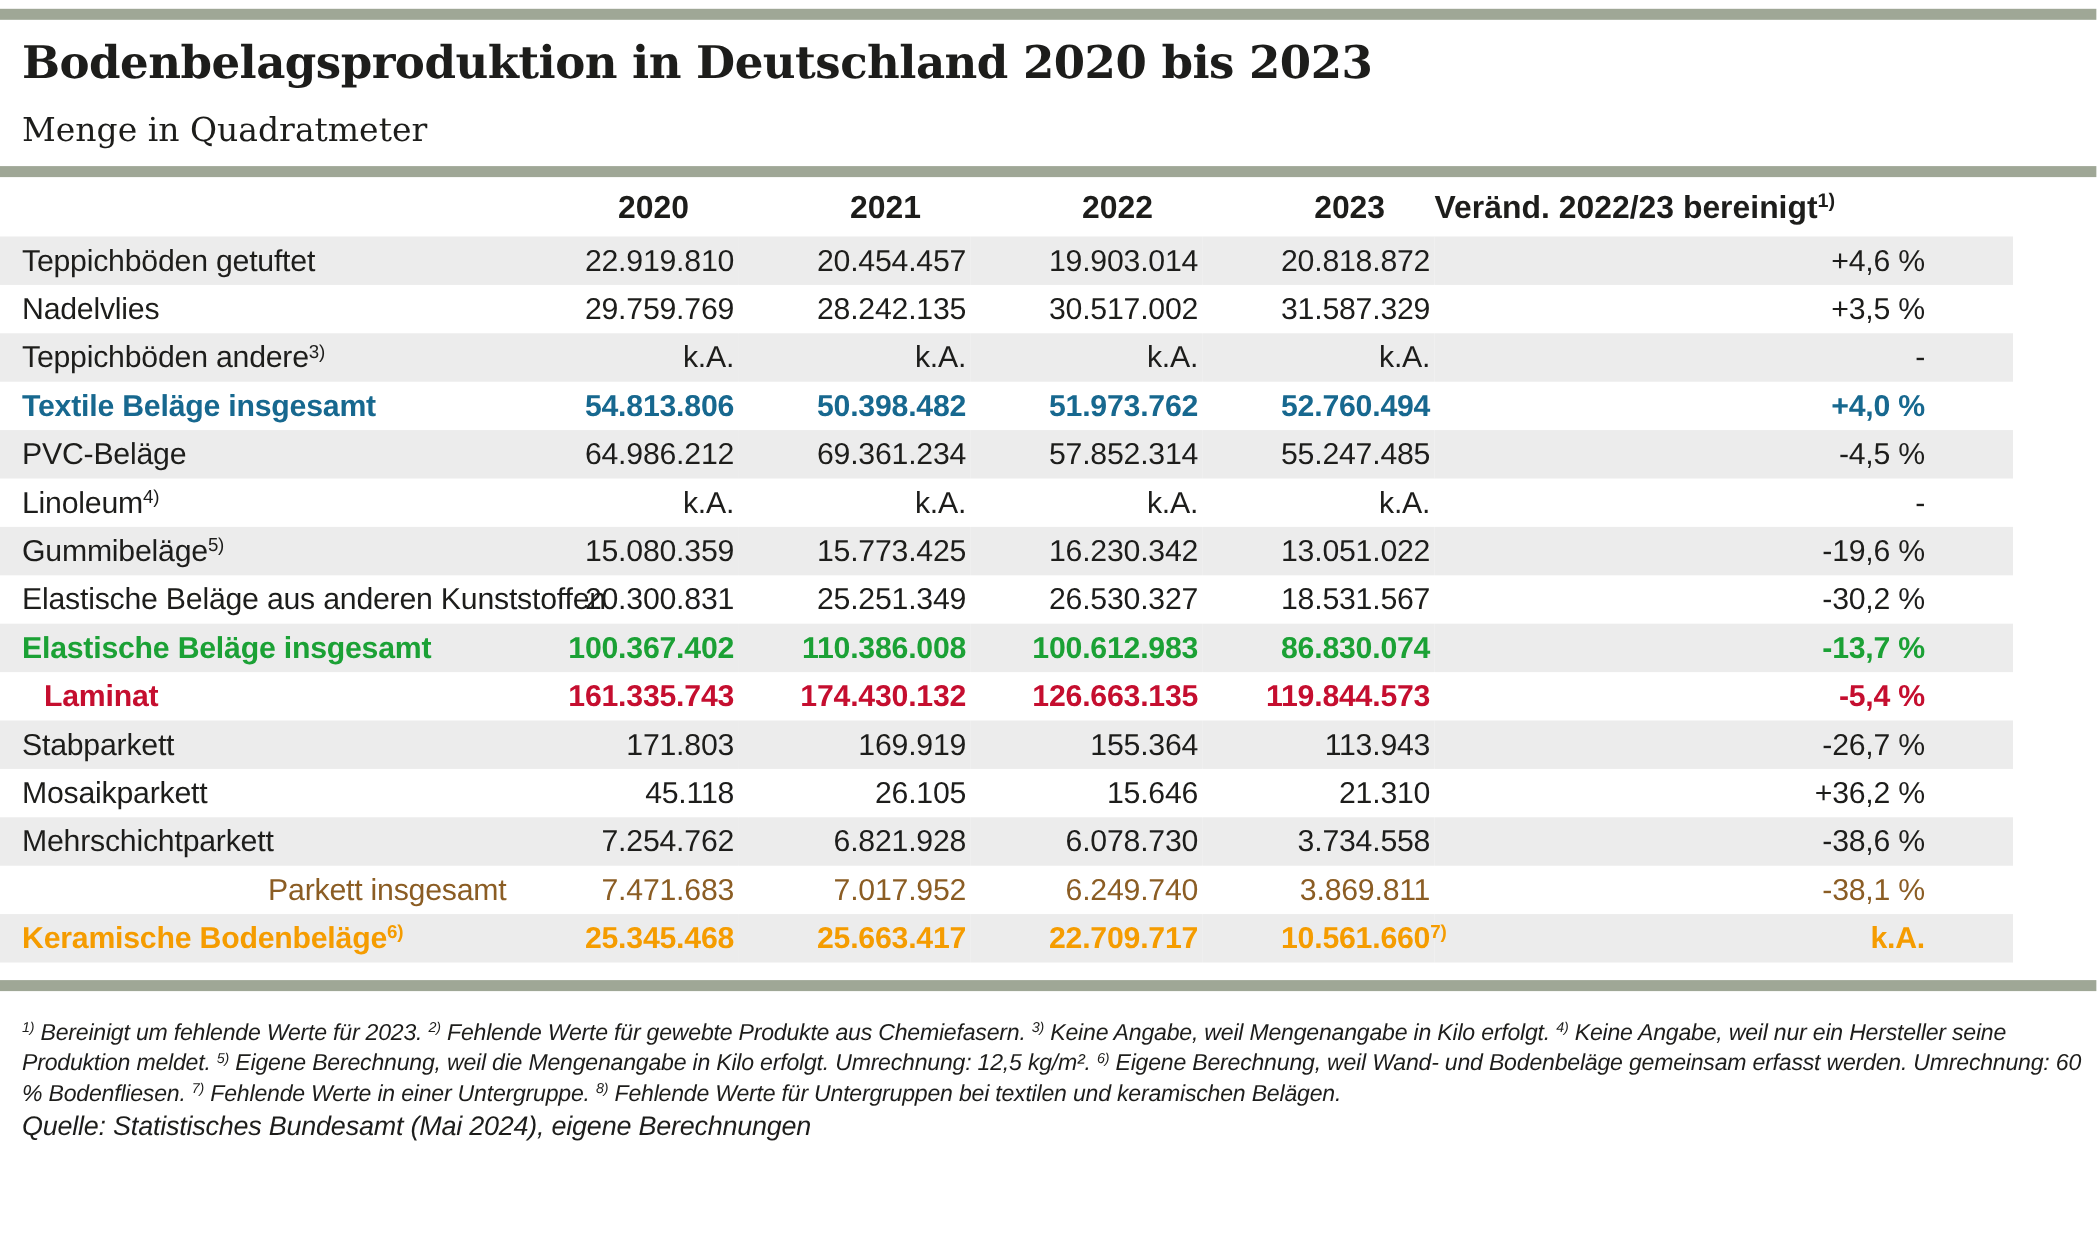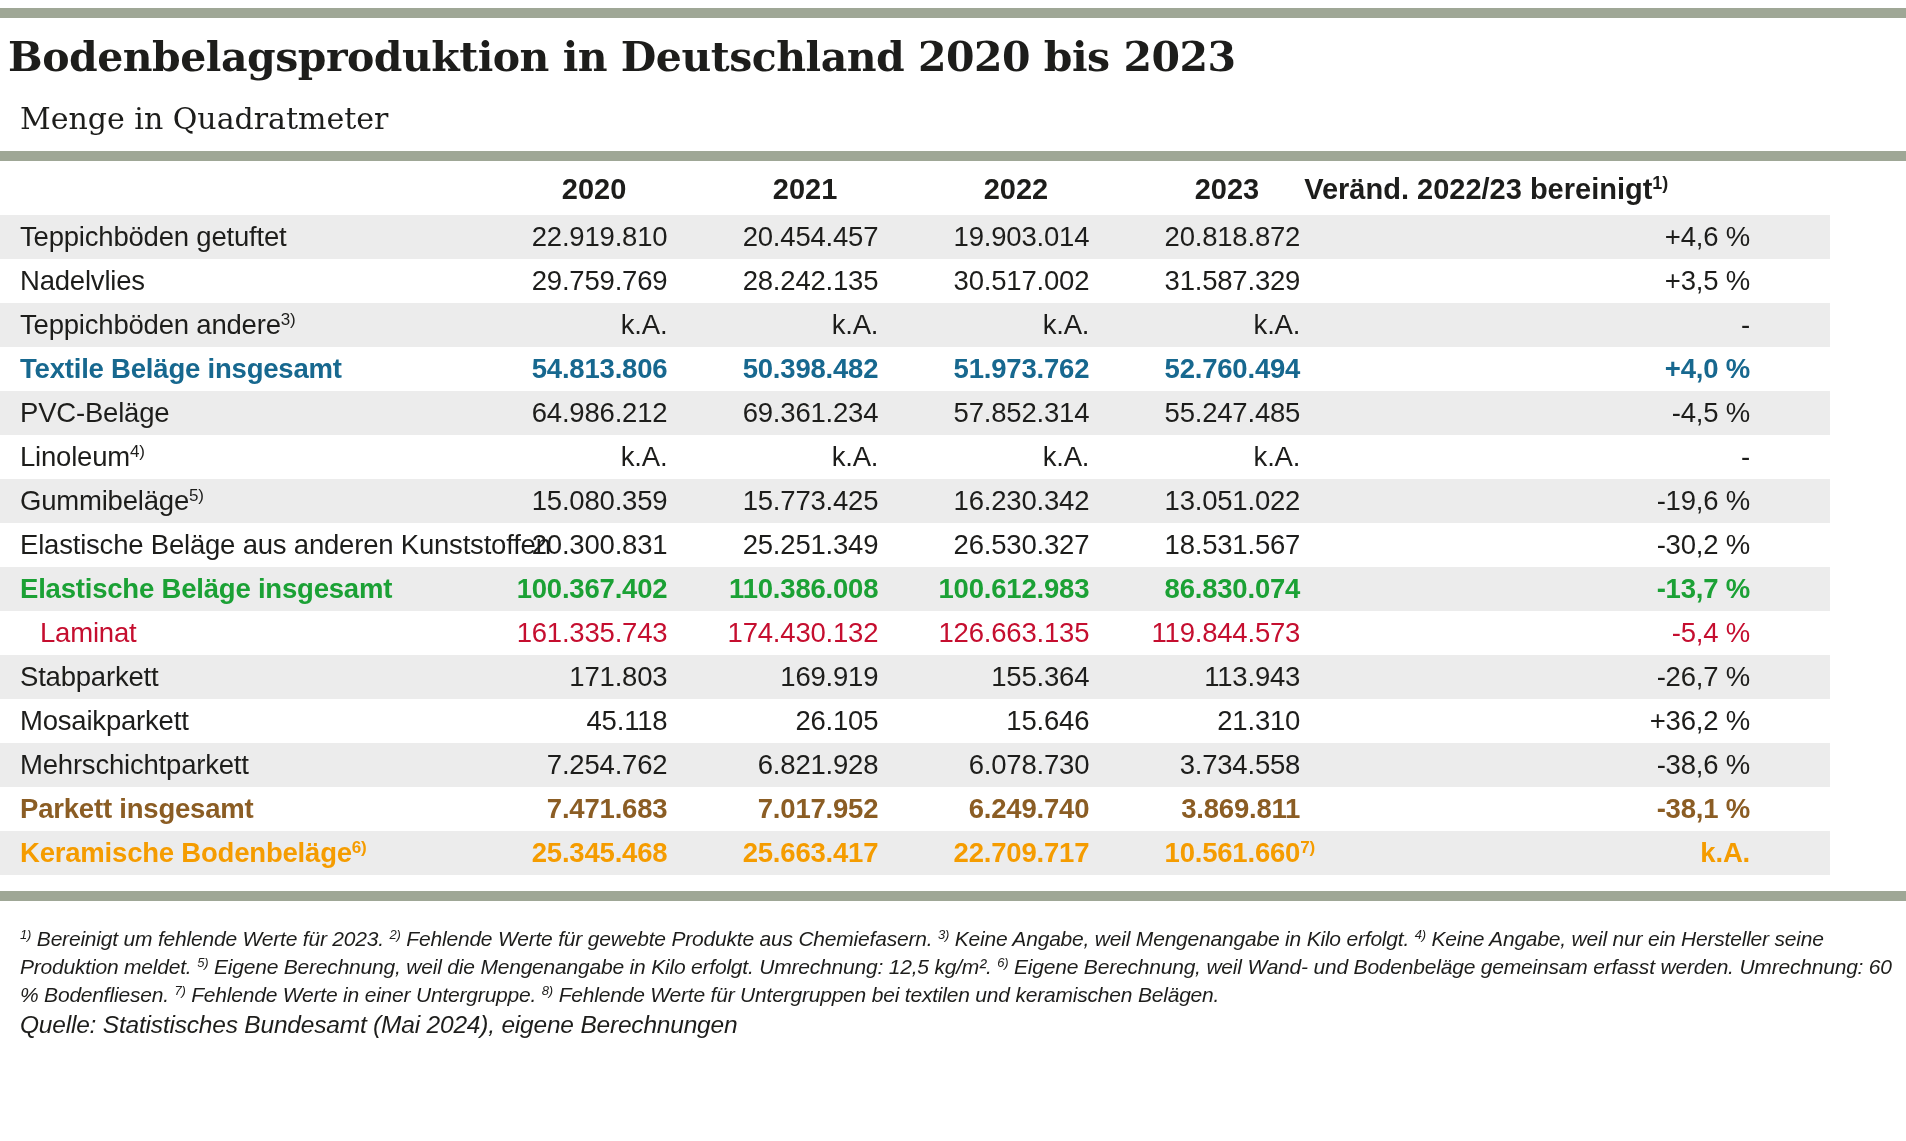--- a/index.html
+++ b/index.html
@@ -11,42 +11,42 @@
   body{
     width:1906px;height:1141px;overflow:hidden;background:#ffffff;
     font-family:"Liberation Sans",sans-serif;color:var(--text);
   }
   .page{width:1906px;height:1141px;position:relative;}
   .rule{height:10px;background:var(--rule);}
   .rule-top{margin-top:8px;}
   .rule-bottom{margin-top:16px;}
   h1{
     font-family:"DejaVu Serif",serif;font-size:41px;font-weight:700;
-    margin:16px 24px 0 8px;letter-spacing:-0.5px;line-height:1.15;
+    margin:16px 24px 0 20px;letter-spacing:-0.5px;line-height:1.15;
   }
   h2{
     font-family:"DejaVu Serif",serif;font-size:30px;font-weight:400;
     margin:21px 24px 16px 20px;line-height:1.1;
   }
   table{width:1830px;border-collapse:collapse;table-layout:fixed;margin-top:2px;}
   col.c-label{width:430px;}
   col.c-year{width:197px;}
   col.c-change{width:491px;}
   thead th{height:52px;font-size:29px;font-weight:700;vertical-align:middle;padding:0;}
   th.year{text-align:right;padding-right:45px;}
   th.change{text-align:left;padding-right:28px;white-space:nowrap;}
   tbody td{height:44px;font-size:27.5px;vertical-align:middle;padding:0;letter-spacing:-0.2px;}
   td.label{text-align:left;padding-left:20px;white-space:nowrap;}
   td.num{text-align:right;padding-right:4px;font-variant-numeric:tabular-nums;white-space:nowrap;}
   td.pct{text-align:right;padding-right:80px;white-space:nowrap;}
   tbody tr:nth-child(odd) td{background:var(--stripe);}
   tr.blue td{color:var(--blue);font-weight:700;}
   tr.green td{color:var(--green);font-weight:700;}
-  tr.red td{color:var(--red);font-weight:400;padding-left:40px;}
-  tr.brown td{color:var(--brown);font-weight:700;}
+  tr.red td{color:var(--red);font-weight:700;padding-left:40px;}
+  tr.brown td{color:var(--brown);font-weight:400;text-align:right;}
   tr.orange td{color:var(--orange);font-weight:700;}
   tr.total td{color:var(--text);font-weight:700;}
   sup{font-size:62%;vertical-align:baseline;position:relative;top:-0.55em;line-height:0;}
   td.num sup,td.pct sup{display:inline-block;width:0;white-space:nowrap;overflow:visible;}
   .footnotes{
     margin:24px 6px 0 20px;font-style:italic;font-size:21px;line-height:1.33;
     letter-spacing:-0.2px;
   }
   .source{margin:2px 22px 0 20px;font-style:italic;font-size:24.5px;letter-spacing:-0.2px;}
 </style>

